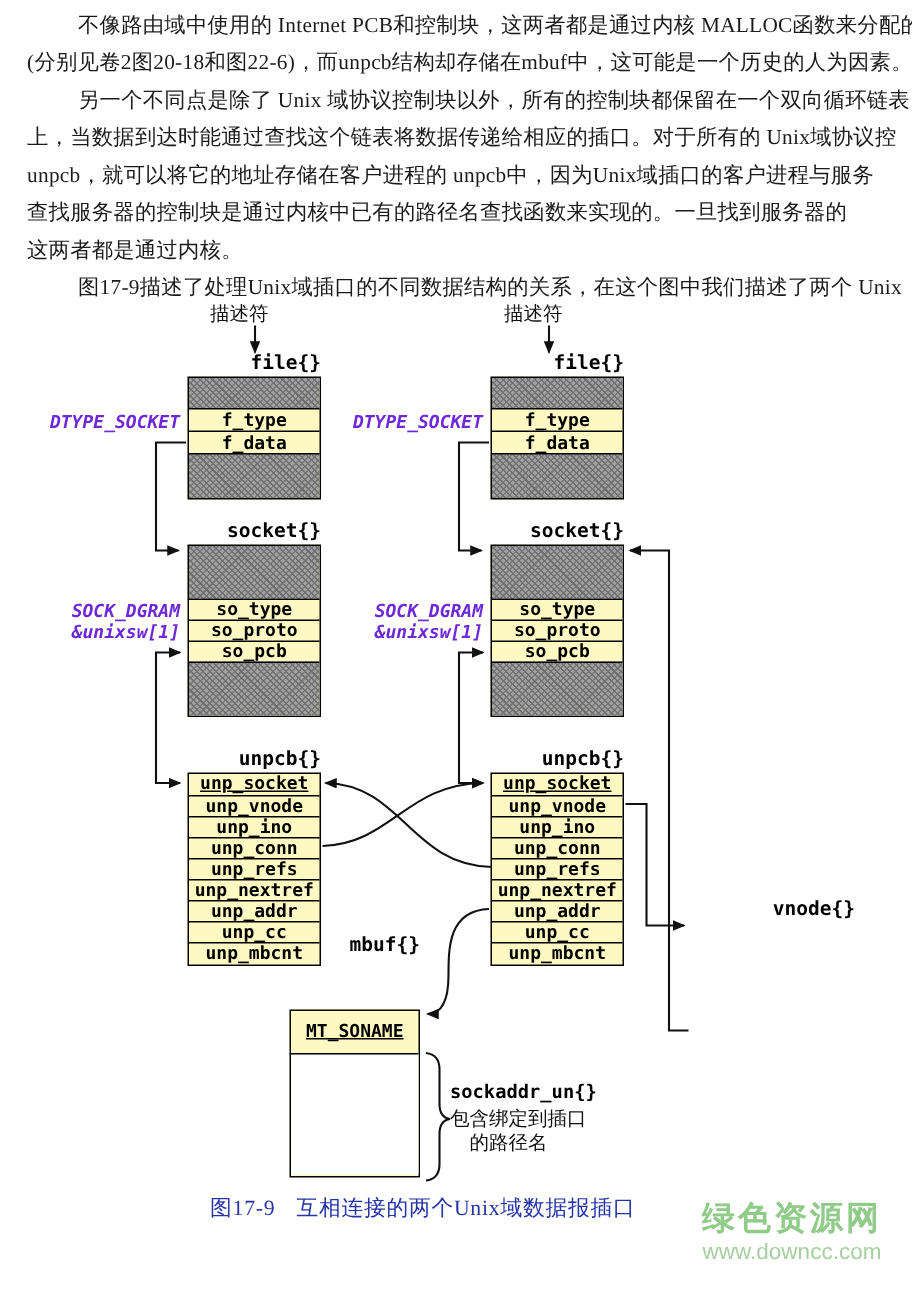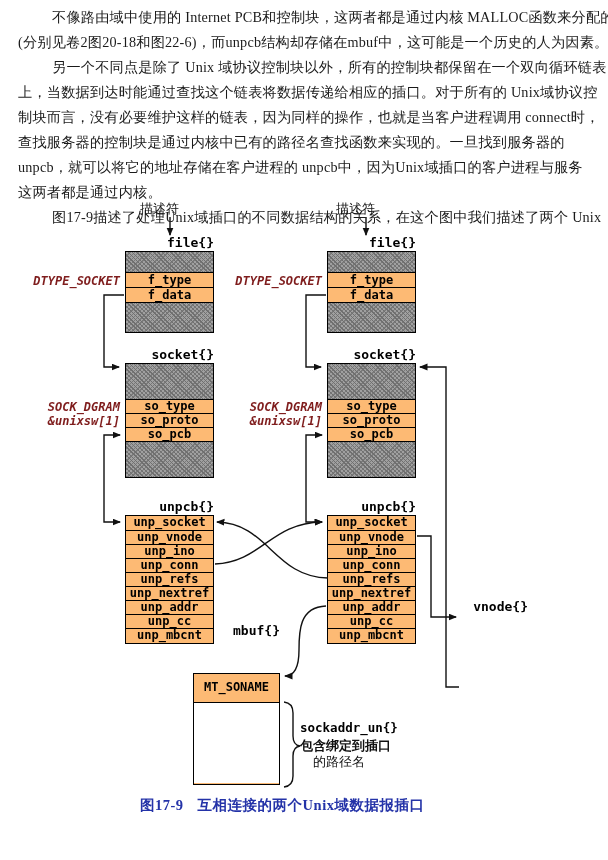--- a/index.html
+++ b/index.html
@@ -6,75 +6,74 @@
   body{width:608px;height:860px;position:relative;background:#ffffff;overflow:hidden;
        font-family:"Liberation Serif",serif;}
   .page{position:absolute;inset:0;}
 
   
   .textblock{position:absolute;left:18px;top:5px;width:576px;color:#1a1a1a;}
   .line{font-size:14.2px;line-height:25px;white-space:nowrap;letter-spacing:.2px;}
   .line.indent{padding-left:34px;}
 
   
-  .sbox{position:absolute;border:1.5px solid #000;background:#fdba74;box-sizing:border-box;}
+  .sbox{position:absolute;border:1.5px solid #000;background:#fef9c3;box-sizing:border-box;}
   .row{height:15px;border-top:1px solid #000;box-sizing:border-box;
        font:bold 12px "DejaVu Sans Mono",monospace;text-align:center;line-height:14px;color:#000;}
   .row.r14{height:14px;line-height:13px;}
-  .row.first{border-top:none;}
+  .row.first{border-top:none;text-decoration:underline;}
   .hatch{background-color:#a0a0a0;
          background-image:repeating-linear-gradient(45deg,#6f6f6f 0 1px,rgba(0,0,0,0) 1px 3px),
                           repeating-linear-gradient(-45deg,#7a7a7a 0 1px,rgba(0,0,0,0) 1px 3px);}
   .hatch.sep{border-top:1px solid #000;}
   .stitle{position:absolute;font:bold 13px "DejaVu Sans Mono",monospace;text-align:right;color:#000;}
   .sidelabel{position:absolute;font:italic bold 12px "DejaVu Sans Mono",monospace;
-             text-align:right;color:#7f1d1d;}
+             text-align:right;color:#6d28d9;}
   .desc{position:absolute;width:60px;font-size:13px;color:#111;}
   .mono-note{position:absolute;font:bold 12.5px "DejaVu Sans Mono",monospace;color:#000;}
   .cn-note{position:absolute;font-size:13px;color:#111;}
   .mbuf-empty{height:81px;border-top:1px solid #000;box-sizing:border-box;background:#fff;}
   svg.arrows{position:absolute;left:0;top:0;pointer-events:none;}
 
   
-  .caption{position:absolute;left:140px;top:796px;font-size:14.5px;font-weight:bold;
+  .caption{position:absolute;left:140px;top:796px;font-size:14.5px;font-weight:normal;
            color:#2433a8;letter-spacing:.5px;}
   .caption .gap{display:inline-block;width:14px;}
   .watermark{position:absolute;right:10px;top:799px;width:140px;text-align:center;
              font-family:"Liberation Sans",sans-serif;}
   .wm-title{font-size:22px;font-weight:bold;color:#90cb89;letter-spacing:2px;line-height:26px;}
   .wm-url{font-size:15px;color:#a6cfa0;line-height:20px;}
 </style>
 </head>
 <body>
 
 <div class="page">
 
   <div class="textblock">
     <div class="line indent">不像路由域中使用的 Internet PCB和控制块，这两者都是通过内核 MALLOC函数来分配的</div>
     <div class="line">(分别见卷2图20-18和图22-6)，而unpcb结构却存储在mbuf中，这可能是一个历史的人为因素。</div>
     <div class="line indent">另一个不同点是除了 Unix 域协议控制块以外，所有的控制块都保留在一个双向循环链表</div>
     <div class="line">上，当数据到达时能通过查找这个链表将数据传递给相应的插口。对于所有的  Unix域协议控</div>
-    <div class="line">制块而言，没有必要维护这样的链表，因为同样的操作，也就是当客户进程调用 connect时，</div>
+    <div class="line">unpcb，就可以将它的地址存储在客户进程的 unpcb中，因为Unix域插口的客户进程与服务</div>
     <div class="line">查找服务器的控制块是通过内核中已有的路径名查找函数来实现的。一旦找到服务器的</div>
-    <div class="line">unpcb，就可以将它的地址存储在客户进程的 unpcb中，因为Unix域插口的客户进程与服务</div>
     <div class="line">这两者都是通过内核。</div>
     <div class="line indent">图17-9描述了处理Unix域插口的不同数据结构的关系，在这个图中我们描述了两个  Unix</div>
   </div>
 
   <div class="desc" style="left:140px;top:200px;">描述符</div>
   <div class="desc" style="left:336px;top:200px;">描述符</div>
 
   <div class="stitle" style="left:125px;top:235px;width:89px;">file{}</div>
   <div class="stitle" style="left:327px;top:235px;width:89px;">file{}</div>
   <div class="stitle" style="left:125px;top:347px;width:89px;">socket{}</div>
   <div class="stitle" style="left:327px;top:347px;width:89px;">socket{}</div>
   <div class="stitle" style="left:125px;top:499px;width:89px;">unpcb{}</div>
   <div class="stitle" style="left:327px;top:499px;width:89px;">unpcb{}</div>
   <div class="stitle" style="left:193px;top:623px;width:87px;">mbuf{}</div>
-  <div class="stitle" style="left:440px;top:599px;width:88px;">vnode{}</div>
+  <div class="stitle" style="left:482px;top:599px;width:88px;">vnode{}</div>
 
   <div class="sbox" style="left:125px;top:251px;width:89px;height:82px;">
     <div class="hatch" style="height:20px;"></div>
     <div class="row">f_type</div>
     <div class="row">f_data</div>
     <div class="hatch sep" style="height:29px;"></div>
   </div>
   <div class="sbox" style="left:327px;top:251px;width:89px;height:82px;">
     <div class="hatch" style="height:20px;"></div>
     <div class="row">f_type</div>
@@ -127,21 +126,21 @@
 
 
   <div class="sidelabel" style="left:18px;width:102px;top:274px;">DTYPE_SOCKET</div>
   <div class="sidelabel" style="left:222px;width:100px;top:274px;">DTYPE_SOCKET</div>
   <div class="sidelabel" style="left:18px;width:102px;top:400px;">SOCK_DGRAM</div>
   <div class="sidelabel" style="left:18px;width:102px;top:414px;">&amp;unixsw[1]</div>
   <div class="sidelabel" style="left:222px;width:100px;top:400px;">SOCK_DGRAM</div>
   <div class="sidelabel" style="left:222px;width:100px;top:414px;">&amp;unixsw[1]</div>
 
   <div class="mono-note" style="left:300px;top:720px;">sockaddr_un{}</div>
-  <div class="cn-note" style="left:300px;top:737px;font-weight:bold;">包含绑定到插口</div>
+  <div class="cn-note" style="left:300px;top:737px;">包含绑定到插口</div>
   <div class="cn-note" style="left:313px;top:753px;">的路径名</div>
 
   <svg class="arrows" width="608" height="860" viewBox="0 0 608 860">
     <defs>
       <marker id="arr" markerWidth="9" markerHeight="8" refX="7.5" refY="3.5" orient="auto" markerUnits="userSpaceOnUse">
         <path d="M0,0 L8.5,3.5 L0,7 Z" fill="#111"></path>
       </marker>
       <marker id="arrs" markerWidth="9" markerHeight="8" refX="7.5" refY="3.5" orient="auto-start-reverse" markerUnits="userSpaceOnUse">
         <path d="M0,0 L8.5,3.5 L0,7 Z" fill="#111"></path>
       </marker>
@@ -159,14 +158,18 @@
       <path d="M459,687 L446,687 L446,367 L420,367" marker-end="url(#arr)"></path>
       <path d="M326,606 C299,607 299,632 299,650 C299,668 294,676 285,676" marker-end="url(#arr)"></path>
       <path d="M284,702 Q293,703 293,713 L293,736 Q293,745 300,746 Q293,747 293,756 L293,776 Q293,786 284,787"></path>
     </g>
   </svg>
 
   <div class="caption">
     <span>图17-9</span><span class="gap"></span><span>互相连接的两个Unix域数据报插口</span>
   </div>
 
+  <div class="watermark">
+    <div class="wm-title">绿色资源网</div>
+    <div class="wm-url">www.downcc.com</div>
+  </div>
 
 </div>
 
 </body></html>

